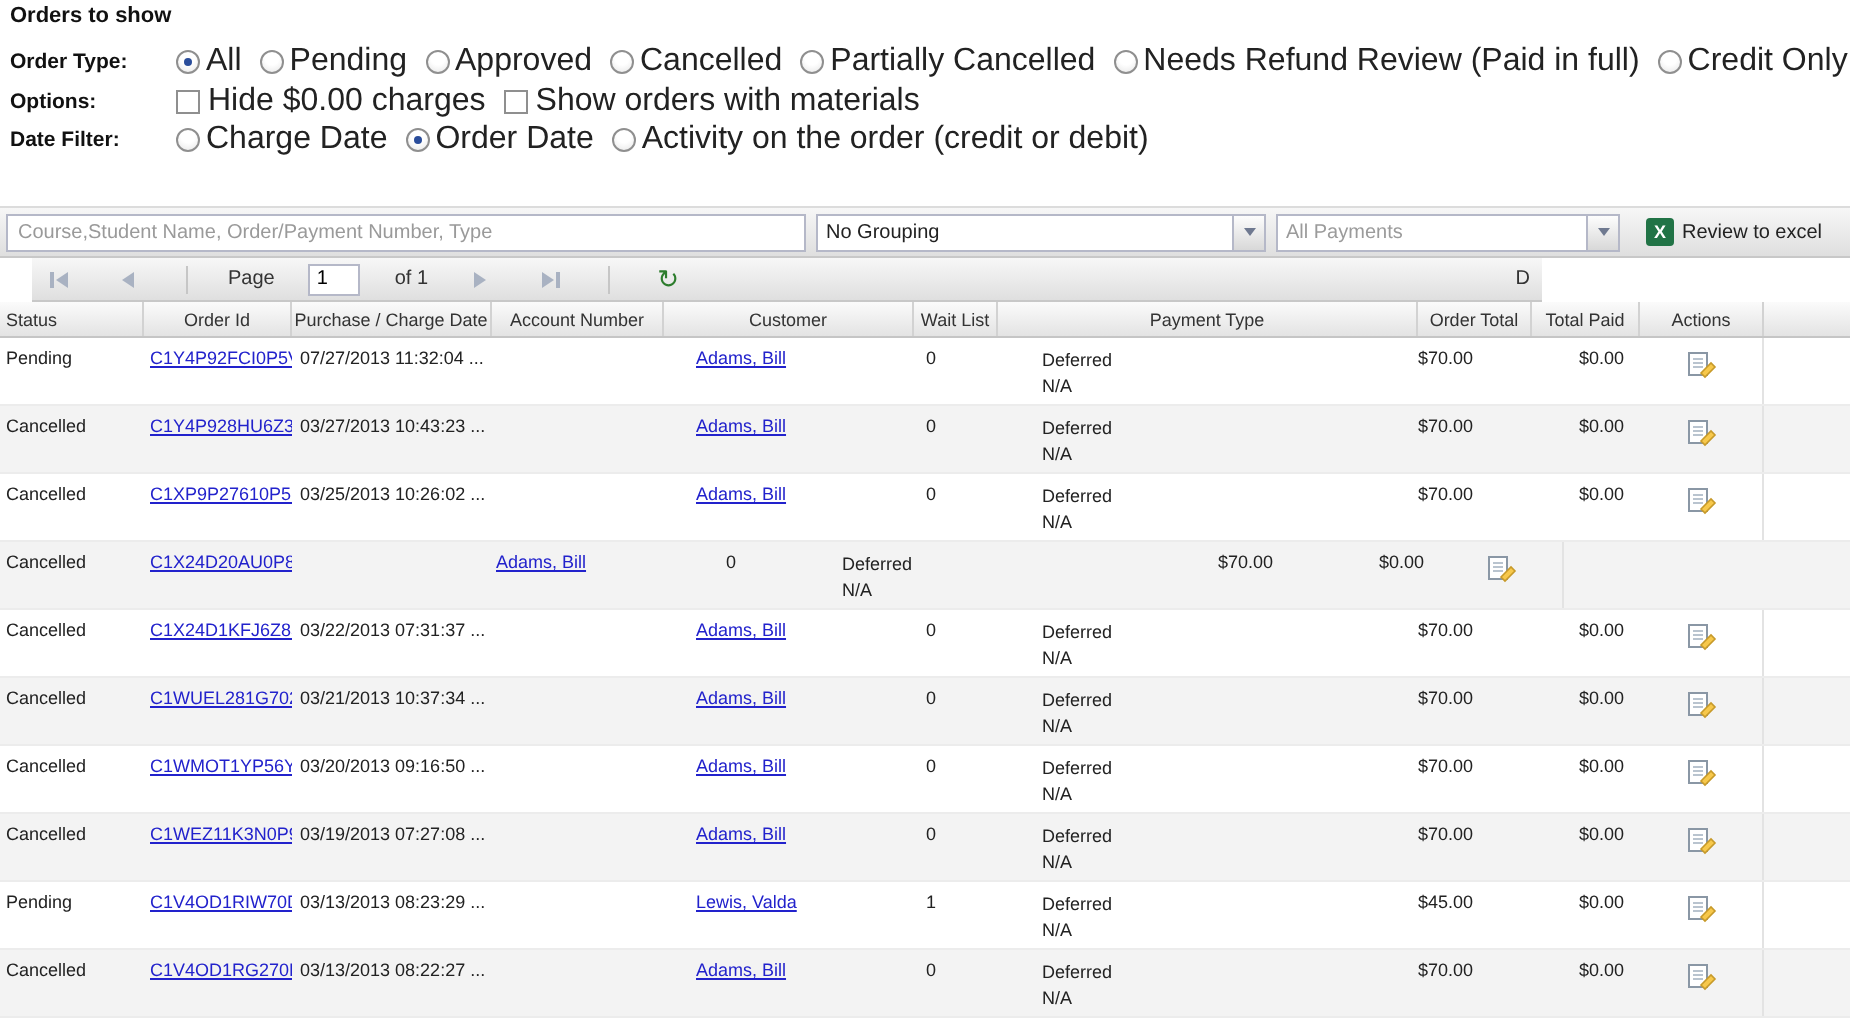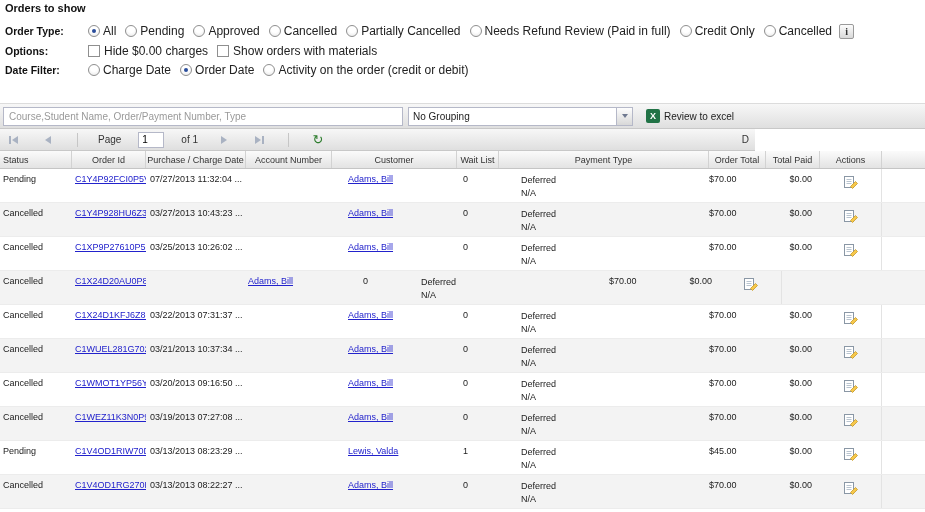--- a/index.html
+++ b/index.html
@@ -5,21 +5,21 @@
   * { margin:0; padding:0; box-sizing:border-box; }
   body { font-family:"Liberation Sans", sans-serif; background:#fff; }
   .stage { position:relative; width:925px; height:512px; background:#fff; overflow:hidden; font-size:11px; color:#222; }
 
   
   .panel-title { position:absolute; top:2px; left:5px; font-size:11px; font-weight:bold; color:#111; }
   .frow { position:absolute; left:5px; right:0; height:18px; display:flex; align-items:center; }
   .frow-label { width:83px; flex-shrink:0; font-weight:bold; font-size:10.5px; color:#111; }
   .opt-group { display:flex; align-items:center; gap:9px; }
   .opt { display:inline-flex; align-items:center; cursor:pointer; white-space:nowrap; }
-  .opt-label { font-size:12px; color:#222; }
+  .opt-label { font-size:16px; color:#222; }
   .radio { width:12px; height:12px; border:1px solid #8f8f8f; border-radius:50%;
            background:radial-gradient(circle at 50% 30%, #ffffff 40%, #e6e6e6); margin-right:3px; position:relative; flex-shrink:0; }
   .radio.checked::after { content:""; position:absolute; left:3px; top:3px; width:4px; height:4px; border-radius:50%; background:#2a4d9b; }
   .checkbox { width:12px; height:12px; border:1px solid #8f8f8f; background:#fff; margin-right:4px; flex-shrink:0; }
   .info-btn { width:15px; height:15px; margin-left:7px; border:1px solid #9a9a9a; border-radius:2px;
               background:linear-gradient(#fdfdfd,#d9d9d9); font:bold 10px "Liberation Serif", serif;
               text-align:center; line-height:13px; color:#333; cursor:pointer; }
   .date-field { display:flex; width:78px; height:18px; }
   .date-field + .date-field { margin-left:25px; }
   .date-input { flex:1; min-width:0; border:1px solid #b5b8c8; border-right:none; background:#fff; font-size:10px; padding:0 3px; }
@@ -40,21 +40,21 @@
   .combo-trigger::after { content:""; border-left:3px solid transparent; border-right:3px solid transparent; border-top:4px solid #6f7990; }
   .combo.grouping { width:225px; margin-left:5px; }
   .combo.payments { width:172px; margin-left:5px; }
   .combo.payments .combo-text { color:#9b9b9b; }
   .export-btn { display:flex; align-items:center; gap:4px; margin-left:8px; padding:2px 4px; cursor:pointer; border:1px solid transparent; }
   .excel-icon { width:14px; height:14px; background:#217346; border-radius:2px; color:#fff;
                 font-size:9px; font-weight:bold; text-align:center; line-height:14px; }
   .export-label { font-size:10px; color:#222; }
 
   
-  .paging-bar { position:absolute; top:129px; left:0; width:755px; height:22px;
+  .paging-bar { position:absolute; top:129px; left:16px; width:755px; height:22px;
                 background:linear-gradient(#f7f7f7,#dfdfdf); border-bottom:1px solid #c8c8c8;
                 display:flex; align-items:center; padding:0 4px; gap:17px; font-size:10px; color:#333; }
   .pg-btn { width:18px; height:18px; display:flex; align-items:center; justify-content:center; gap:1px; cursor:pointer; }
   .arr-l { width:0; height:0; border-top:4px solid transparent; border-bottom:4px solid transparent; border-right:6px solid #a9b2c2; }
   .arr-r { width:0; height:0; border-top:4px solid transparent; border-bottom:4px solid transparent; border-left:6px solid #a9b2c2; }
   .pg-bar-glyph { width:2px; height:8px; background:#a9b2c2; }
   .pg-sep { width:1px; height:14px; background:#c6c6c6; margin:0 3px; }
   .page-input { width:26px; height:16px; border:1px solid #b5b8c8; font-size:10px; padding:0 3px; }
   .refresh-glyph { font-size:13px; color:#2d7d2d; line-height:16px; }
   .pg-right { margin-left:auto; padding-right:2px; font-size:10px; color:#333; }
@@ -182,20 +182,24 @@
           <span class="opt-label">Activity on the order (credit or debit)</span>
         </label>
       </div>
   </div>
 
 
   <div class="search-bar">
     <input class="search-input" placeholder="Course,Student Name, Order/Payment Number, Type" style="">
     <div class="combo grouping">
       <div class="combo-text">No Grouping</div>
+      <div class="combo-trigger"></div>
+    </div>
+    <div class="combo payments">
+      <div class="combo-text">All Payments</div>
       <div class="combo-trigger"></div>
     </div>
     <div class="export-btn">
       <span class="excel-icon">X</span>
       <span class="export-label">Review to excel</span>
     </div>
   </div>
 
   <div class="paging-bar">
     <span class="pg-btn">

